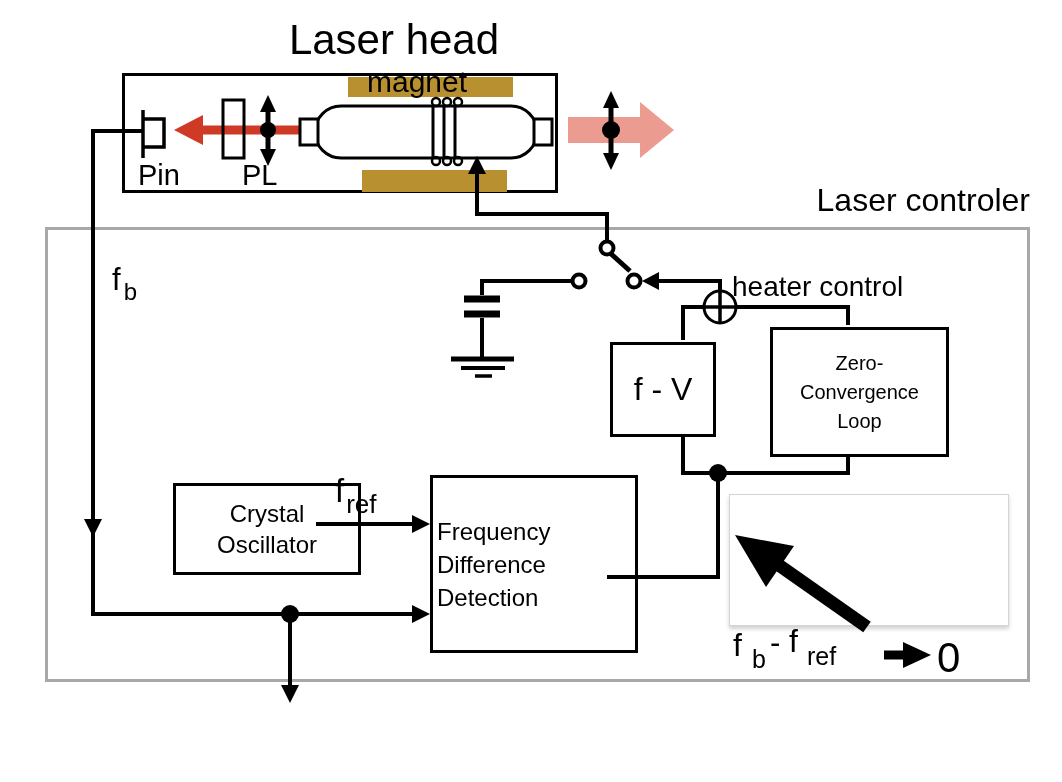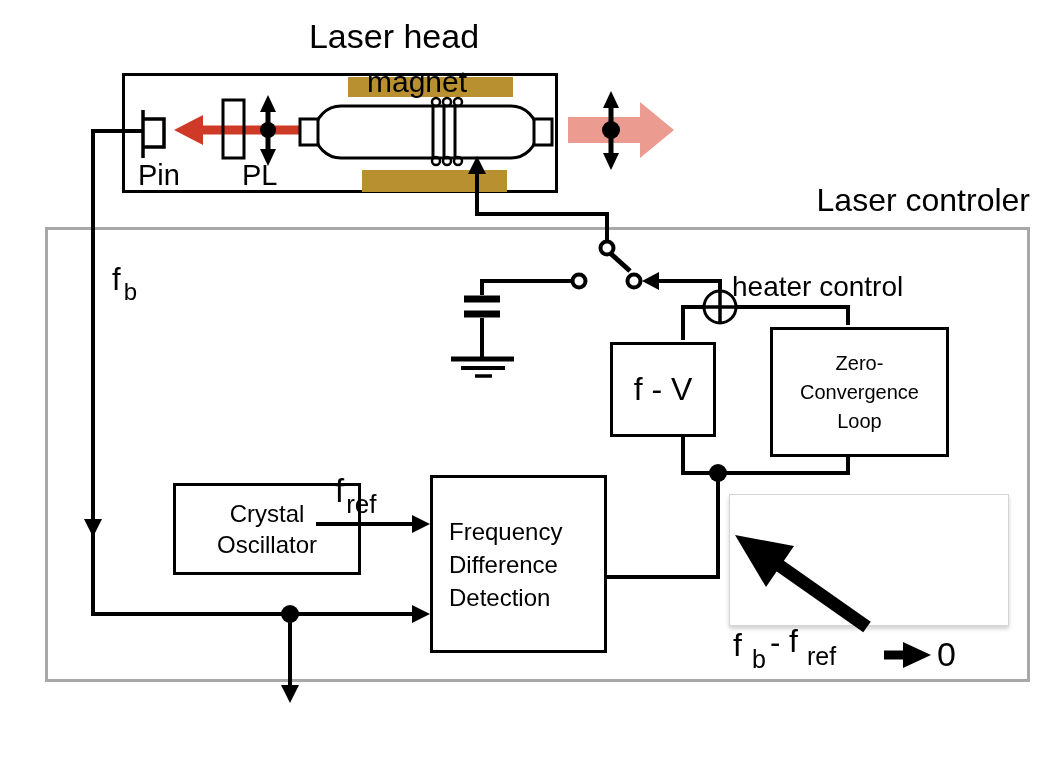--- a/index.html
+++ b/index.html
@@ -10,21 +10,21 @@
   .abs{position:absolute;}
   .label{position:absolute;line-height:1;white-space:nowrap;z-index:5;color:#000;}
   
   .lh-box{left:122px;top:73px;width:436px;height:120px;border:3px solid #000;box-sizing:border-box;z-index:1;background:#fff;}
   .ctrl-box{left:45px;top:227px;width:985px;height:455px;border:3px solid var(--controller-border-gray,#a8a8a8);box-sizing:border-box;z-index:1;background:#fff;}
   .comp-box{position:absolute;border:3px solid #000;box-sizing:border-box;background:#fff;z-index:2;
             display:flex;flex-direction:column;justify-content:center;}
   .fv-box{left:610px;top:342px;width:106px;height:95px;align-items:center;font-size:32px;}
   .zcl-box{left:770px;top:327px;width:179px;height:130px;align-items:center;font-size:20px;line-height:29px;text-align:center;}
   .co-box{left:127px;top:483px;width:188px;height:92px;align-items:center;font-size:24px;line-height:31px;text-align:center;margin-left:46px;}
-  .fdd-box{left:430px;top:475px;width:177px;height:178px;align-items:flex-start;padding-left:16px;font-size:24px;line-height:33px;}
+  .fdd-box{left:430px;top:475px;width:208px;height:178px;align-items:flex-start;padding-left:4px;font-size:24px;line-height:33px;}
   .magnet-bar{position:absolute;background:var(--magnet-gold,#b9902f);z-index:2;}
   .bar-top{left:348px;top:77px;width:165px;height:20px;}
   .bar-bot{left:362px;top:170px;width:145px;height:22px;}
   .callout{left:729px;top:494px;width:278px;height:130px;background:#fff;
            border:1px solid var(--callout-edge-gray,#d4d4d4);
            box-shadow:0 3px 4px rgba(0,0,0,0.18);z-index:3;}
   svg.wires{position:absolute;left:0;top:0;z-index:4;}
   
   .w25{stroke:#000;stroke-width:2.5;fill:none}
   .w3{stroke:#000;stroke-width:3;fill:none}
@@ -32,21 +32,21 @@
   .w4{stroke:#000;stroke-width:4;fill:none}
   .w5{stroke:#000;stroke-width:5;fill:none}
   .blk{fill:#000;stroke:none}
   .open-node{fill:#fff;stroke:#000;stroke-width:4}
   .white3{fill:#fff;stroke:#000;stroke-width:3}
   .red-fill{fill:var(--beam-red,#cf3a27);stroke:none}
   .red-stroke{stroke:var(--beam-red,#cf3a27);stroke-width:9;fill:none}
   .pink-fill{fill:var(--output-pink,#ec9b90);stroke:none}
   
   .subscripted{display:flex;align-items:flex-start;}
-  .t-34{font-size:34px}.t-33{font-size:33px}.t-32{font-size:32px}.t-31{font-size:31px}
+  .t-34{font-size:42px}.t-33{font-size:33px}.t-32{font-size:32px}.t-31{font-size:31px}
   .t-30{font-size:30px}.t-29{font-size:29px}.t-28{font-size:28px}.t-27{font-size:27px}
   .t-26{font-size:26px}.t-25{font-size:25px}.t-24{font-size:24px}
 </style>
 </head>
 <body>
 
 <div class="canvas">
 
   <div class="abs lh-box"></div>
   <div class="abs ctrl-box"></div>

